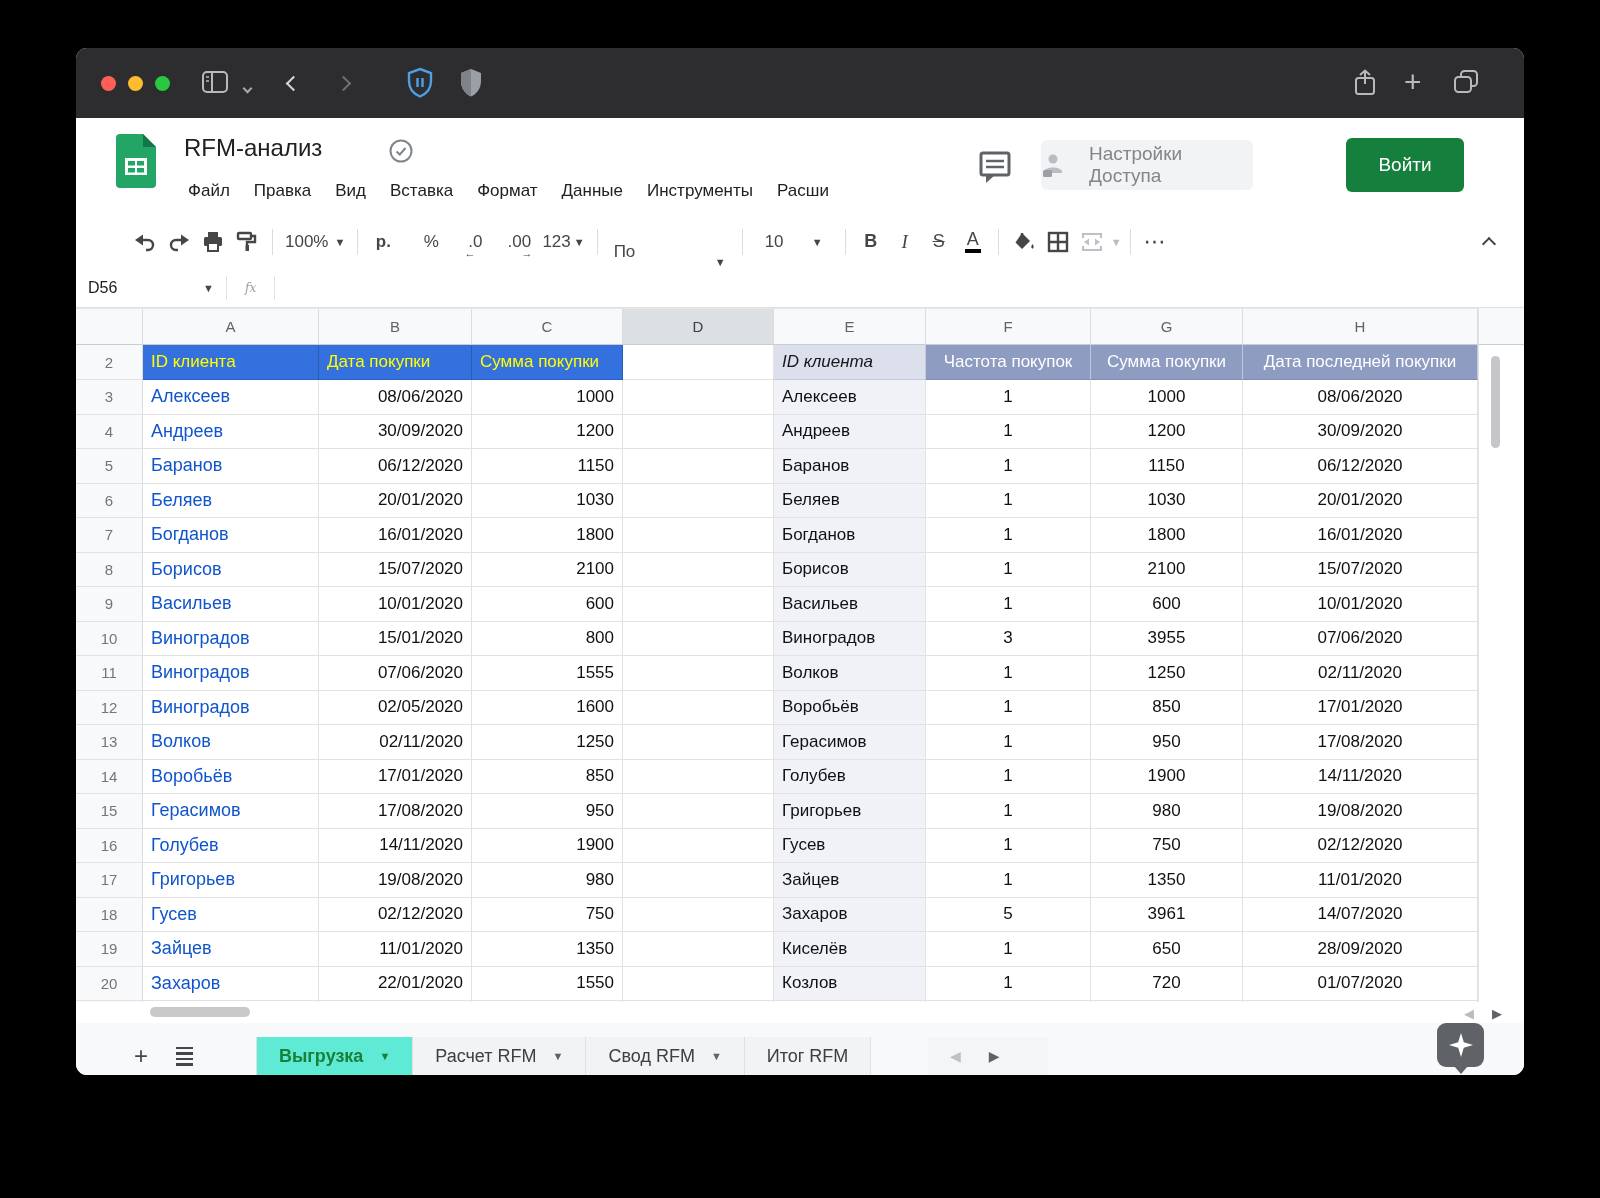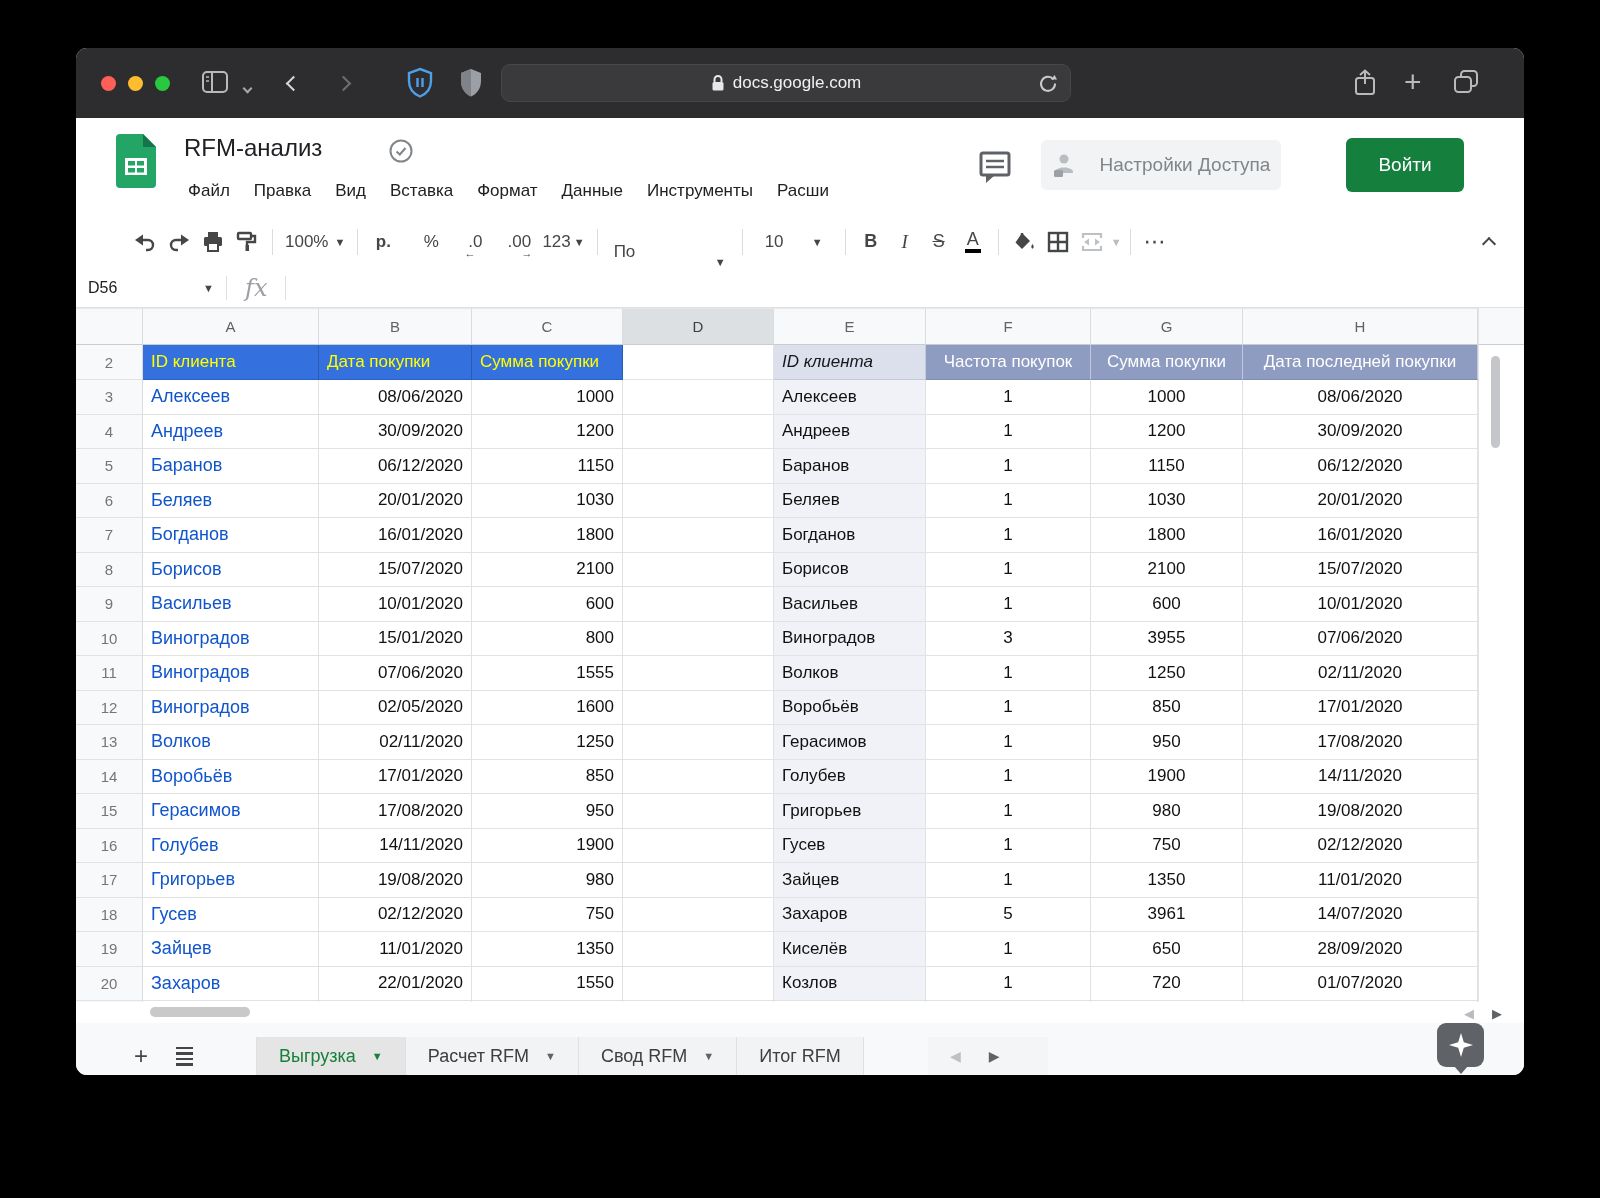--- a/index.html
+++ b/index.html
@@ -20,42 +20,42 @@
   .urlbar .reload { position:absolute; right:12px; top:8px; }
 
   
   .app-header { position:absolute; left:0; top:70px; width:100%; height:97px; background:#fff; }
   .sheets-logo { position:absolute; left:40px; top:16px; }
   .doc-title { position:absolute; left:108px; top:16px; font-size:24px; color:#202124; }
   .cloud-ic { position:absolute; left:312px; top:20px; }
   .menu-bar { position:absolute; left:100px; top:58px; display:flex; }
   .menu-item { font-size:17px; color:#202124; padding:5px 12px; cursor:default; white-space:nowrap; }
   .header-overlay { position:absolute; left:850px; top:0; width:598px; height:97px; background:#fff; }
-  .share-btn { position:absolute; left:115px; top:22px; width:240px; height:50px; background:#f1f3f4; border-radius:6px; display:flex; align-items:center; justify-content:center; gap:26px; color:#80868b; font-size:19px; }
+  .share-btn { position:absolute; left:115px; top:22px; width:212px; height:50px; background:#f1f3f4; border-radius:6px; display:flex; align-items:center; justify-content:center; gap:26px; color:#80868b; font-size:19px; }
   .signin-btn { position:absolute; left:420px; top:20px; width:118px; height:54px; background:#15803d; border-radius:6px; color:#fff; font-size:19px; display:flex; align-items:center; justify-content:center; }
   .comment-ic { position:absolute; left:52px; top:32px; }
 
   
   .toolbar { position:absolute; left:0; top:167px; width:100%; height:53px; background:#fff; display:flex; align-items:center; color:#444746; }
   .tb { display:flex; align-items:center; justify-content:center; height:34px; min-width:34px; border-radius:4px; position:relative; }
   .tb.text { font-size:17px; padding:0 4px; }
   .tb-sep { width:1px; height:26px; background:#dadce0; margin:0 8px; }
   .dd { font-size:11px; color:#444746; margin-left:6px; }
   .dd.dim { color:#b9bcc0; }
   .tb .sub-arrow { position:absolute; bottom:0px; font-size:11px; }
   .fmt-bold{font-weight:bold; font-size:18px;} .fmt-it{font-style:italic; font-family:"Liberation Serif",serif; font-size:19px;} .fmt-strike{text-decoration:line-through; font-size:18px;}
   .fmt-color{font-size:18px; border-bottom:4px solid #000; line-height:1.05; padding:0 2px;}
   .tb.collapse { position:absolute; right:18px; }
   .chev-up { width:10px; height:10px; border-left:2px solid #444746; border-bottom:2px solid #444746; transform:rotate(135deg); margin-top:5px; }
 
   
   .formula-bar { position:absolute; left:0; top:220px; width:100%; height:40px; background:#fff; border-bottom:1px solid #e0e0e0; display:flex; align-items:center; }
   .name-box { width:150px; display:flex; align-items:center; justify-content:space-between; padding:0 12px; font-size:16px; color:#202124; }
   .fb-sep { width:1px; height:24px; background:#e0e0e0; }
-  .fx { font-family:"DejaVu Serif", serif; font-style:italic; color:#9aa0a6; font-size:24px; margin:0 18px; }
+  .fx { font-family:"DejaVu Serif", serif; font-style:italic; color:#9aa0a6; font-size:12px; margin:0 18px; }
 
   
   .grid-wrap { position:absolute; left:0; top:260px; width:100%; height:715px; background:#fff; }
   .sheet-grid { display:grid; grid-template-columns:67px 176px 153px 151px 151px 152px 165px 152px 235px; grid-template-rows:37px 35px repeat(18,34.5px) 17px; }
   .colhead { background:#f8f9fa; border-right:1px solid #d9dce0; border-bottom:1px solid #c9cdd1; border-top:1px solid #e6e8ea; display:flex; align-items:center; justify-content:center; font-size:15px; color:#5f6368; }
   .colhead.sel { background:#dde0e3; color:#3c4043; }
   .rowhead { background:#f8f9fa; border-right:1px solid #d9dce0; border-bottom:1px solid #e2e2e2; display:flex; align-items:center; justify-content:center; font-size:15px; color:#757575; }
   .cell { border-right:1px solid #e2e2e2; border-bottom:1px solid #e2e2e2; display:flex; align-items:center; padding:0 8px; font-size:17px; color:#111; background:#fff; overflow:hidden; white-space:nowrap; }
   .cell.r { justify-content:flex-end; }
   .cell.c { justify-content:center; padding:0 2px; }
@@ -75,21 +75,21 @@
 
   
   .tab-bar { position:absolute; left:0; top:975px; width:100%; height:52px; background:#f8f9fa; }
   .tab-tools { position:absolute; left:58px; bottom:0; height:38px; display:flex; align-items:center; gap:28px; color:#444746; }
   .plus-glyph { font-size:24px; color:#444746; }
   .burger { display:flex; flex-direction:column; gap:3px; }
   .burger span { display:block; width:17px; height:2.5px; background:#444746; }
   .tabs-strip { position:absolute; left:180px; bottom:0; width:655px; height:38px; display:flex; overflow:hidden; }
   .sheet-tab { height:38px; display:flex; align-items:center; justify-content:center; gap:10px; padding:0 22px; font-size:18px; color:#3c4043; background:#f1f3f4; border-right:1px solid #e0e0e0; white-space:nowrap; }
   .sheet-tab:first-child{ border-left:1px solid #e0e0e0; }
-  .sheet-tab.active { background:#e5e5e5; color:#188038; font-weight:normal; }
+  .sheet-tab.active { background:#5eead4; color:#188038; font-weight:bold; }
   .sheet-tab .dd { font-size:11px; color:#5f6368; }
   .sheet-tab.active .dd { color:#188038; }
   .tab-nav { position:absolute; left:852px; bottom:0; height:38px; width:120px; background:#f4f5f6; display:flex; align-items:center; gap:28px; padding-left:22px; font-size:14px; }
   .tab-nav .a-left{ color:#bdc1c6; } .tab-nav .a-right{ color:#5f6368; }
 
   
   .sparkle-badge { position:absolute; right:40px; bottom:8px; width:47px; height:44px; background:#5f6368; border-radius:9px; display:flex; align-items:center; justify-content:center; }
   .sparkle-badge::after { content:""; position:absolute; bottom:-7px; left:50%; transform:translateX(-50%); border-left:7px solid transparent; border-right:7px solid transparent; border-top:8px solid #5f6368; }
 
   svg { display:block; }
@@ -124,35 +124,20 @@
             <line x1="16.5" y1="11" x2="16.5" y2="20" stroke="#4d9fe8" stroke-width="2.4"></line>
           </svg>
       </span>
       <span class="chrome-ic" style="left:382px;top:19px;">
         <svg width="26" height="32" viewBox="0 0 26 32">
             <path d="M13 2 L23 6 V14 C23 22 18.5 27 13 29.5 C7.5 27 3 22 3 14 V6 Z" fill="#9aa0a6"></path>
             <path d="M13 2 L13 29.5 C7.5 27 3 22 3 14 V6 Z" fill="#7f8387"></path>
           </svg>
       </span>
 
-      <div class="urlbar">
-        <span style="margin-right:8px;">
-          <svg width="14" height="18" viewBox="0 0 14 18">
-              <path d="M3.5 8 V5.5 a3.5 3.5 0 0 1 7 0 V8" fill="none" stroke="#e8e8e8" stroke-width="2"></path>
-              <rect x="1.5" y="8" width="11" height="8.5" rx="1.5" fill="#e8e8e8"></rect>
-            </svg>
-        </span>
-        <span>docs.google.com</span>
-        <span class="reload">
-          <svg width="20" height="20" viewBox="0 0 20 20">
-              <path d="M15.5 6.5 A7 7 0 1 0 17 10.5" fill="none" stroke="#c9c9cb" stroke-width="2"></path>
-              <polygon points="13,6.5 19,6.5 16.5,2" fill="#c9c9cb"></polygon>
-            </svg>
-        </span>
-      </div>
 
       <span class="chrome-ic" style="left:1277px;top:20px;">
         <svg width="24" height="30" viewBox="0 0 24 30">
             <rect x="3" y="10" width="18" height="16" rx="2.5" fill="none" stroke="#b9b9bb" stroke-width="2"></rect>
             <line x1="12" y1="2.5" x2="12" y2="16" stroke="#b9b9bb" stroke-width="2"></line>
             <polyline points="7,7 12,2.5 17,7" fill="none" stroke="#b9b9bb" stroke-width="2"></polyline>
           </svg>
       </span>
       <span class="chrome-ic" style="left:1328px;top:23px;font-size:30px;color:#b9b9bb;line-height:22px;">+</span>
       <span class="chrome-ic" style="left:1376px;top:21px;">

